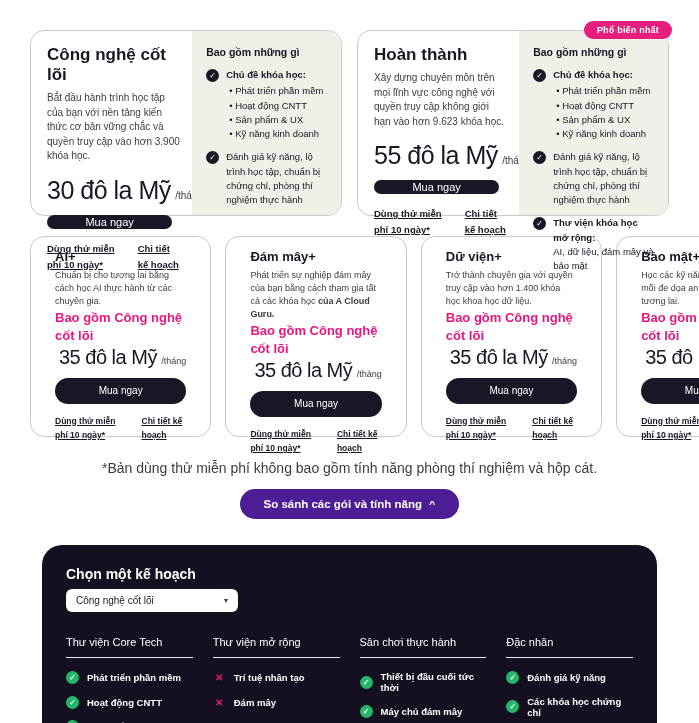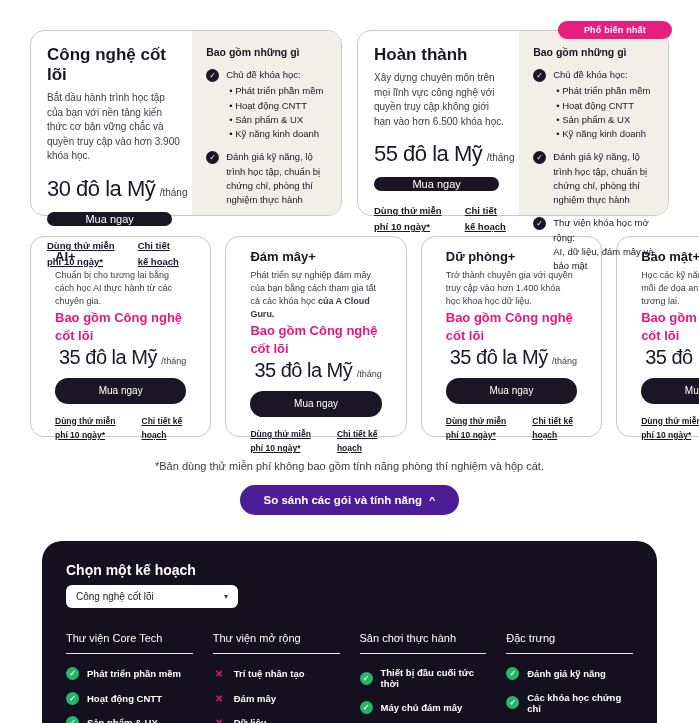--- a/index.html
+++ b/index.html
@@ -14,60 +14,60 @@
   
   .card-lg{
     position:relative;flex:1;border:1px solid #c9c9c9;border-radius:14px;
     display:flex;height:186px;box-sizing:border-box;background:#fff;
   }
   .card-left{width:52%;padding:14px 12px 12px 16px;box-sizing:border-box;display:flex;flex-direction:column;}
   .card-right{width:48%;background:#f2efe9;border-radius:0 13px 13px 0;padding:13px 14px;box-sizing:border-box;}
   .plan-name{font-size:17px;font-weight:700;margin:0 0 6px;}
   .desc{font-size:10px;line-height:1.45;color:#3d3a46;margin:0 0 6px;}
   .price-row{margin:6px 0 10px;white-space:nowrap;}
-  .price{font-size:22px;letter-spacing:-0.5px;}
+  .price{font-size:25px;letter-spacing:-0.5px;}
   .per{font-size:10px;color:#3d3a46;}
   .cta{
     background:#1a1626;color:#fff;border:none;border-radius:999px;height:30px;
     font-size:11px;font-weight:400;width:94%;cursor:pointer;margin:0 0 12px;
     font-family:"Liberation Sans",sans-serif;
   }
   .links{display:flex;gap:20px;font-size:9.5px;font-weight:700;}
   .links a{color:#1a1626;text-decoration:underline;line-height:1.7;cursor:pointer;}
   .inc-title{font-size:10.5px;font-weight:700;margin:2px 0 10px;}
   .inc-item{display:flex;gap:7px;margin-bottom:9px;font-size:9.5px;line-height:1.5;}
   .icon-check-dark{
     flex:0 0 13px;width:13px;height:13px;border-radius:50%;background:#1a1626;color:#fff;
     font-size:8px;display:flex;align-items:center;justify-content:center;margin-top:1px;
   }
-  .inc-bold{font-weight:400;}
+  .inc-bold{font-weight:700;}
   .inc-ul{margin:2px 0 0;padding:0 0 0 3px;list-style:none;}
   .inc-ul li::before{content:"• ";}
   .badge{
     position:absolute;top:-10px;right:-4px;background:#e61f7e;color:#fff;
-    font-size:9px;font-weight:700;padding:4px 26px;border-radius:10px;letter-spacing:.2px;
+    font-size:9px;font-weight:700;padding:4px 13px;border-radius:10px;letter-spacing:.2px;
   }
   
   .plus-row{gap:14px;margin-top:20px;}
   .card-sm{
     flex:1;border:1px solid #c9c9c9;border-radius:14px;padding:12px 24px 13px;
     box-sizing:border-box;height:201px;display:flex;flex-direction:column;background:#fff;
   }
   .card-sm h3{font-size:13px;font-weight:700;margin:0 0 5px;}
   .desc-sm{font-size:9px;line-height:1.45;color:#3d3a46;margin:0;}
   .desc-sm b{color:#3d3a46;}
   .inc-note{font-size:13px;font-weight:700;color:#e6187e;margin:1px 0 0;line-height:1.4;}
   .bottom-group{margin-top:auto;}
   .price-sm .price{font-size:20px;}
   .price-sm .per{font-size:9px;}
   .price-sm{margin:0 0 9px;padding-left:4px;}
   .cta-sm{height:26px;font-size:10px;width:100%;margin-bottom:10px;}
   .links-sm{gap:12px;font-size:8.5px;}
   
-  .footnote{text-align:center;font-size:11px;color:#3d3a46;margin:23px 0 13px;}
+  .footnote{text-align:center;font-size:14px;color:#3d3a46;margin:23px 0 13px;}
   .compare-wrap{text-align:center;}
   .compare-btn{
     background:#4c1d95;color:#fff;border:none;border-radius:999px;padding:9px 24px;
     font-size:11.5px;font-weight:700;cursor:pointer;font-family:"Liberation Sans",sans-serif;
   }
   .caret{margin-left:7px;font-size:11px;font-weight:700;display:inline-block;transform:scaleY(.8);}
   
   .dark-panel{
     margin:26px 12px 0;background:#141020;border-radius:20px;
     padding:21px 24px 6px;color:#fff;box-sizing:border-box;
@@ -126,21 +126,21 @@
           <span class="icon-check-dark">✓</span>
           <div>Đánh giá kỹ năng, lộ trình học tập, chuẩn bị chứng chỉ, phòng thí nghiệm thực hành</div>
         </div>
       </div>
     </section>
 
     <section class="card-lg">
       <span class="badge">Phổ biến nhất</span>
       <div class="card-left">
         <h2 class="plan-name">Hoàn thành</h2>
-        <p class="desc">Xây dựng chuyên môn trên mọi lĩnh vực công nghệ với quyền truy cập không giới hạn vào hơn 6.500 khóa học.</p>
+        <p class="desc">Xây dựng chuyên môn trên mọi lĩnh vực công nghệ với quyền truy cập không giới hạn vào hơn 9.623 khóa học.</p>
         <div class="price-row">
           <span class="price">55 đô la Mỹ</span>
           <span class="per">/tháng</span>
         </div>
         <button class="cta">Mua ngay</button>
         <div class="links">
           <a>Dùng thử miễn phí 10 ngày*</a>
           <a>Chi tiết kế hoạch</a>
         </div>
       </div>
@@ -203,21 +203,21 @@
         </div>
         <button class="cta cta-sm">Mua ngay</button>
         <div class="links links-sm">
           <a>Dùng thử miễn phí 10 ngày*</a>
           <a>Chi tiết kế hoạch</a>
         </div>
       </div>
     </section>
 
     <section class="card-sm">
-      <h3>Dữ phòng+</h3>
+      <h3>Dữ viện+</h3>
       <p class="desc-sm">Trở thành chuyên gia với quyền truy cập vào hơn 1.400 khóa học khoa học dữ liệu.</p>
       <div class="inc-note">Bao gồm Công nghệ cốt lõi</div>
       <div class="bottom-group">
         <div class="price-row price-sm">
           <span class="price">35 đô la Mỹ</span>
           <span class="per">/tháng</span>
         </div>
         <button class="cta cta-sm">Mua ngay</button>
         <div class="links links-sm">
           <a>Dùng thử miễn phí 10 ngày*</a>
@@ -303,21 +303,21 @@
           <span>Máy chủ đám mây</span>
         </div>
         <div class="feat-item">
           <span class="icon-x">✕</span>
           <span>Hộp cát đám mây</span>
         </div>
 
       </div>
 
       <div class="feat-col">
-        <div class="col-title">Đặc trưng</div>
+        <div class="col-title">Đặc nhân</div>
         <div class="feat-item">
           <span class="icon-check-green">✓</span>
           <span>Đánh giá kỹ năng</span>
         </div>
         <div class="feat-item">
           <span class="icon-check-green">✓</span>
           <span>Các khóa học chứng chỉ</span>
         </div>
         <div class="feat-item">
           <span class="icon-check-green">✓</span>

